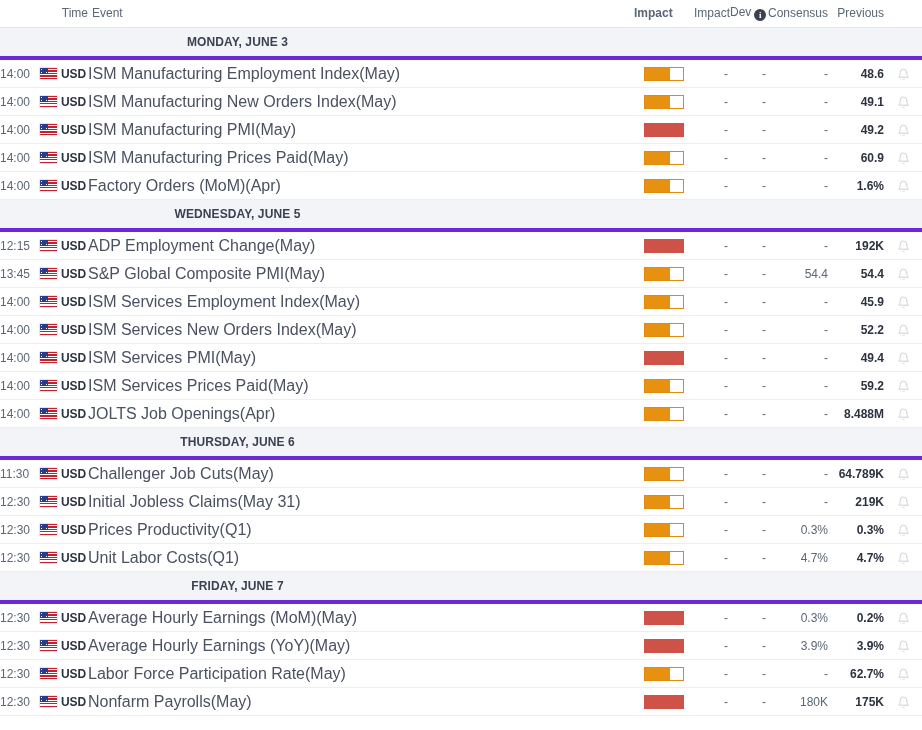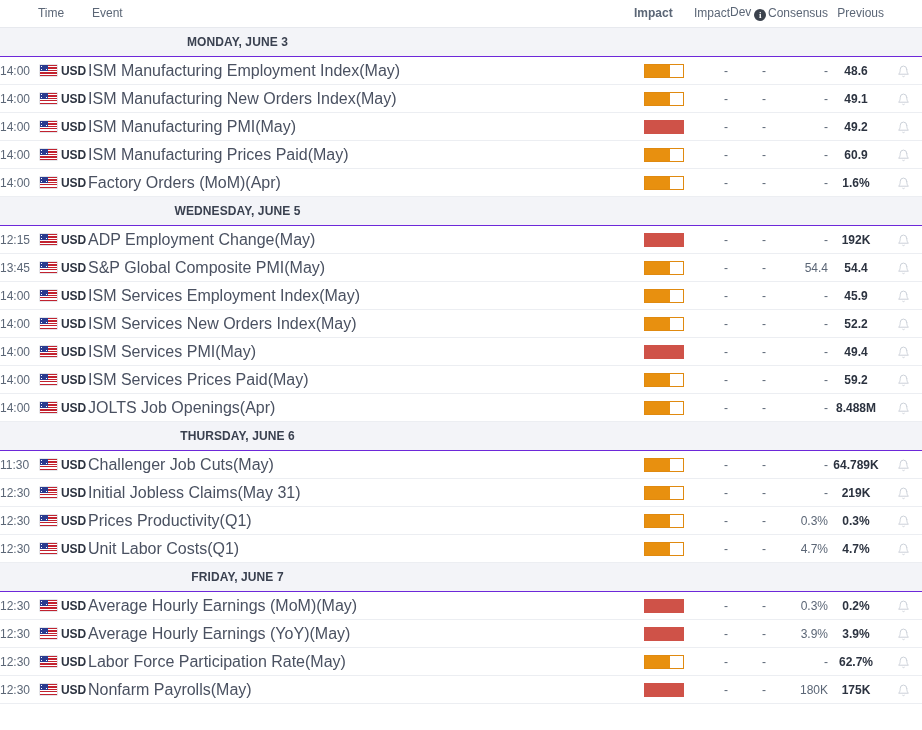--- a/index.html
+++ b/index.html
@@ -25,21 +25,21 @@
   
   .cal-head th {
     background: #ffffff;
     font-weight: normal;
     color: #5b6676;
     font-size: 12px;
     padding: 5px 0 6px 0;
     border-bottom: 1px solid #e7e9ee;
     white-space: nowrap;
   }
-  .cal-head th.h-time   { text-align: center; padding-left: 14px; }
+  .cal-head th.h-time   { text-align: right; padding-left: 14px; }
   .cal-head th.h-event  { text-align: left; padding-left: 4px; margin-top: 23px; }
   .cal-head th.h-impact { text-align: left; font-weight: bold; }
   .cal-head th.h-actual,
   .cal-head th.h-dev,
   .cal-head th.h-consensus,
   .cal-head th.h-previous { text-align: right; padding-right: 0; }
   .cal-head th.h-dev { text-align: left; padding-left: 2px; }
   .cal-head th.h-bell { }
 
   .info-icon {
@@ -71,21 +71,21 @@
 
   
   tr.day-row td {
     background: #f3f4f8;
     text-align: center;
     font-weight: bold;
     font-size: 12px;
     color: #3a4150;
     padding: 7px 0 7px 13px;
     letter-spacing: 0.1px;
-    border-bottom: 1px solid #6d28d9;
+    border-bottom: 4px solid #6d28d9;
     border-top: 1px solid #e7e9ee;
   }
   tr.day-row td .day-label { padding-right: 460px; }
 
   
   tr.event-row td {
     border-bottom: 1px solid #eceef2;
     padding: 0;
     height: 27px;
     background: #ffffff;
@@ -111,21 +111,21 @@
   }
   td.c-impact  { text-align: center; }
   td.c-actual,
   td.c-dev,
   td.c-consensus {
     text-align: right;
     color: #5b6676;
     font-size: 12px;
   }
   td.c-previous {
-    text-align: center;
+    text-align: right;
     color: #2c3340;
     font-weight: bold;
     font-size: 12px;
     white-space: nowrap;
   }
   td.c-bell { text-align: center; }
 
   
   .flag {
     display: inline-block;

